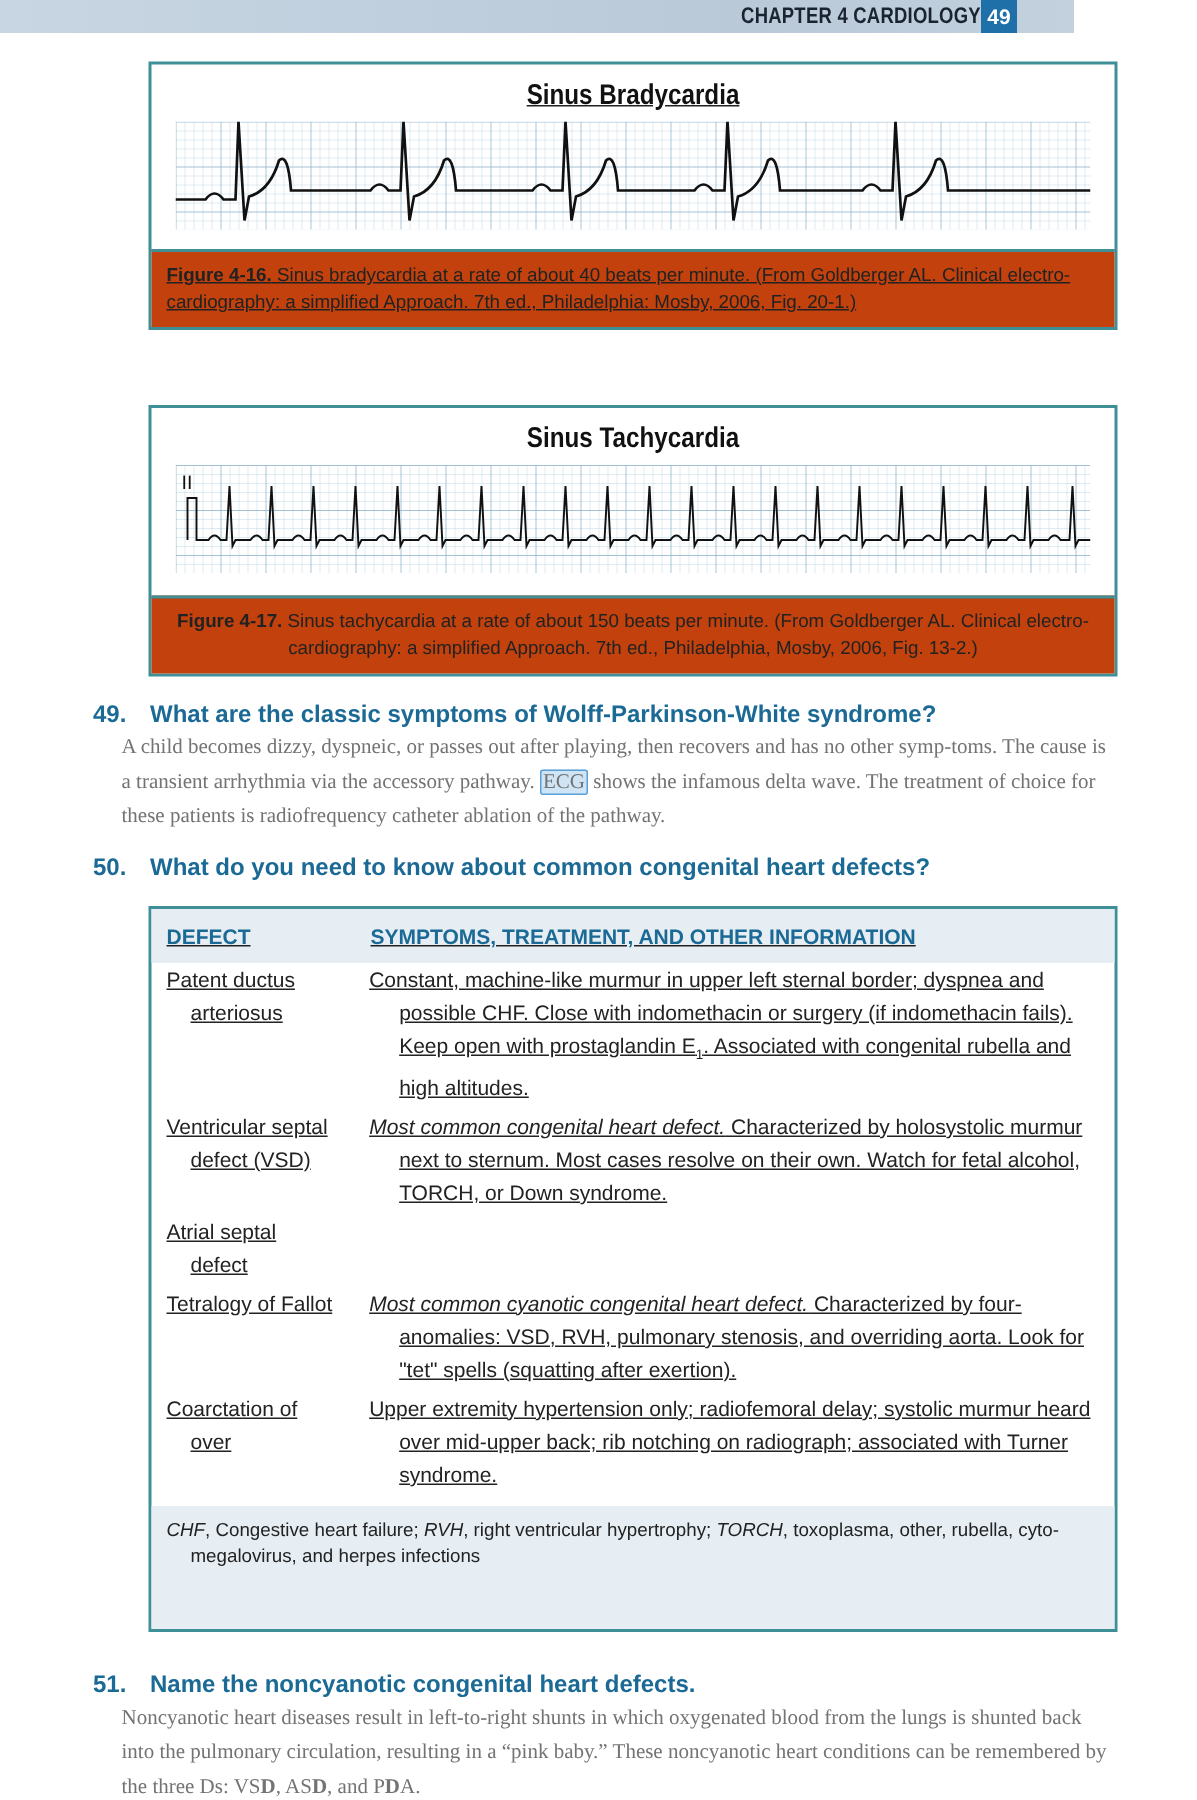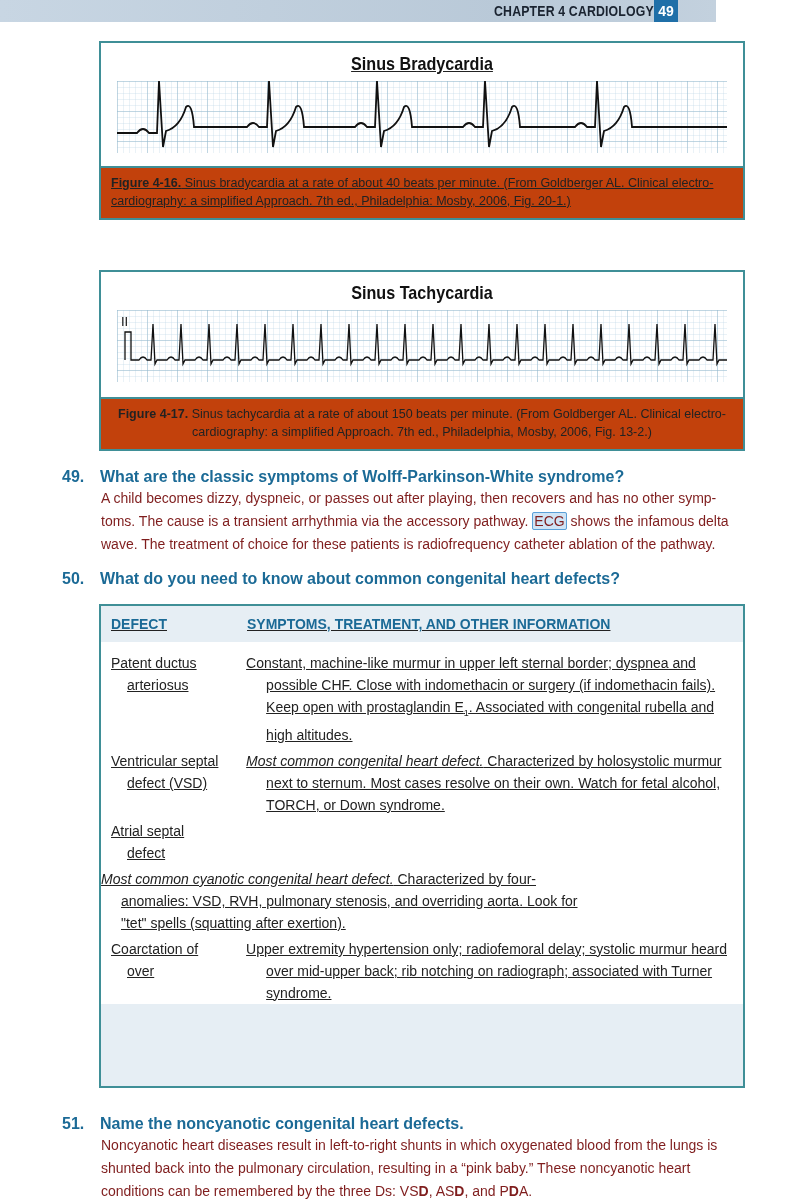--- a/index.html
+++ b/index.html
@@ -11,21 +11,21 @@
 
   .fig { position:absolute; left:99px; width:642px; border:2px solid #3f8f97; background:#fff; }
   .fig-title { text-align:center; font-weight:bold; font-size:19px; color:#111; margin-top:10px; transform:scaleX(0.85); }
   .ecg { display:block; margin:0 auto; }
   .caption { background:#c2410c; border-top:2px solid #3f8f97; padding:6px 10px 8px 10px; font-size:12.5px; line-height:18px; color:#222; }
   .caption b { font-weight:bold; }
 
   .q { position:absolute; left:62px; width:680px; }
   .q-head { font-weight:bold; font-size:16px; color:#1b6a96; line-height:21px; }
   .q-num { display:inline-block; width:38px; }
-  .q-body { margin-left:39px; font-size:14px; line-height:23px; color:#7f1d1d; transform-origin:left; }
+  .q-body { margin-left:19px; font-size:14px; line-height:23px; color:#737373; transform-origin:left;font-family:Liberation Serif, serif; }
   .hl { border:1.5px solid #5aa0d8; background:#cfe4f5; border-radius:2px; padding:0 1px; }
 
   .tbl { position:absolute; left:99px; top:604px; width:642px; height:480px; border:2px solid #3f8f97; background:#fff;text-decoration:underline; }
   .tbl-head { background:#e6eef4; height:36px; display:flex; align-items:center; font-weight:bold; font-size:14px; color:#1b6a96; }
   .th1 { width:136px; padding-left:10px; }
   .row { display:flex; font-size:14px; line-height:22px; color:#222; margin-bottom:4px; }
   .c1 { width:136px; padding-left:10px; box-sizing:content-box; }
   .c1 .l2 { padding-left:16px; display:block; }
   .c2 { width:480px; }
   .hang { padding-left:20px; text-indent:-20px; }
@@ -94,41 +94,43 @@
   <div class="q-head">
     <span class="q-num">50.</span><span>What do you need to know about common congenital heart defects?</span>
   </div>
 </div>
 
 <div class="tbl">
   <div class="tbl-head">
     <div class="th1">DEFECT</div>
     <div>SYMPTOMS, TREATMENT, AND OTHER INFORMATION</div>
   </div>
-  <div style="padding-top:10px;">
+  <div style="">
     <div class="row">
       <div class="c1"><span>Patent ductus</span><span class="l2">arteriosus</span></div>
       <div class="c2 hang"><span>Constant, machine-like murmur in upper left sternal border; dyspnea and possible CHF. Close with indomethacin or surgery (if indomethacin fails). Keep open with prostaglandin E</span><sub style="font-size:9px;">1</sub><span>. Associated with congenital rubella and high altitudes.</span></div>
     </div>
     <div class="row">
       <div class="c1"><span>Ventricular septal</span><span class="l2">defect (VSD)</span></div>
       <div class="c2 hang"><i>Most common congenital heart defect.</i><span> Characterized by holosystolic murmur next to sternum. Most cases resolve on their own. Watch for fetal alcohol, TORCH, or Down syndrome.</span></div>
     </div>
     <div class="row">
       <div class="c1"><span>Atrial septal</span><span class="l2">defect</span></div>
     </div>
     <div class="row">
+      <div class="c1"><span>Tetralogy of Fallot</span></div>
       <div class="c2 hang"><i>Most common cyanotic congenital heart defect.</i><span> Characterized by four-anomalies: VSD, RVH, pulmonary stenosis, and overriding aorta. Look for "tet" spells (squatting after exertion).</span></div>
     </div>
     <div class="row">
       <div class="c1"><span>Coarctation of</span><span class="l2">over</span></div>
       <div class="c2 hang"><span>Upper extremity hypertension only; radiofemoral delay; systolic murmur heard over mid-upper back; rib notching on radiograph; associated with Turner syndrome.</span></div>
     </div>
   </div>
   <div class="tbl-foot">
+    <div class="fl"><i>CHF</i><span>, Congestive heart failure; </span><i>RVH</i><span>, right ventricular hypertrophy; </span><i>TORCH</i><span>, toxoplasma, other, rubella, cyto-megalovirus, and herpes infections</span></div>
   </div>
 </div>
 
 <div class="q" style="top:1113px;">
   <div class="q-head">
     <span class="q-num">51.</span><span>Name the noncyanotic congenital heart defects.</span>
   </div>
   <div class="q-body"><span>Noncyanotic heart diseases result in left-to-right shunts in which oxygenated blood from the lungs is shunted back into the pulmonary circulation, resulting in a “pink baby.” These noncyanotic heart conditions can be remembered by the three Ds: V</span><span>S</span><b>D</b><span>, A</span><span>S</span><b>D</b><span>, and P</span><b>D</b><span>A.</span></div>
 </div>
 

